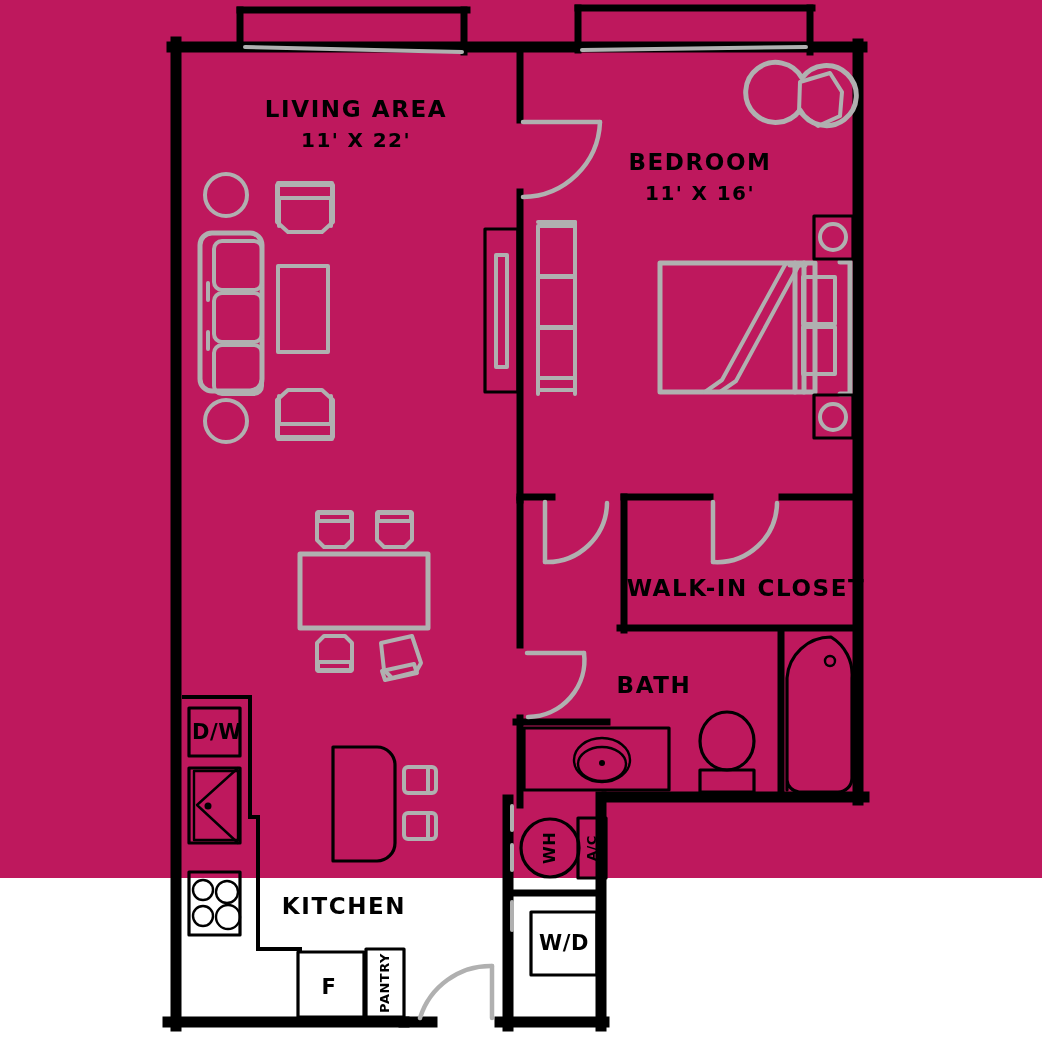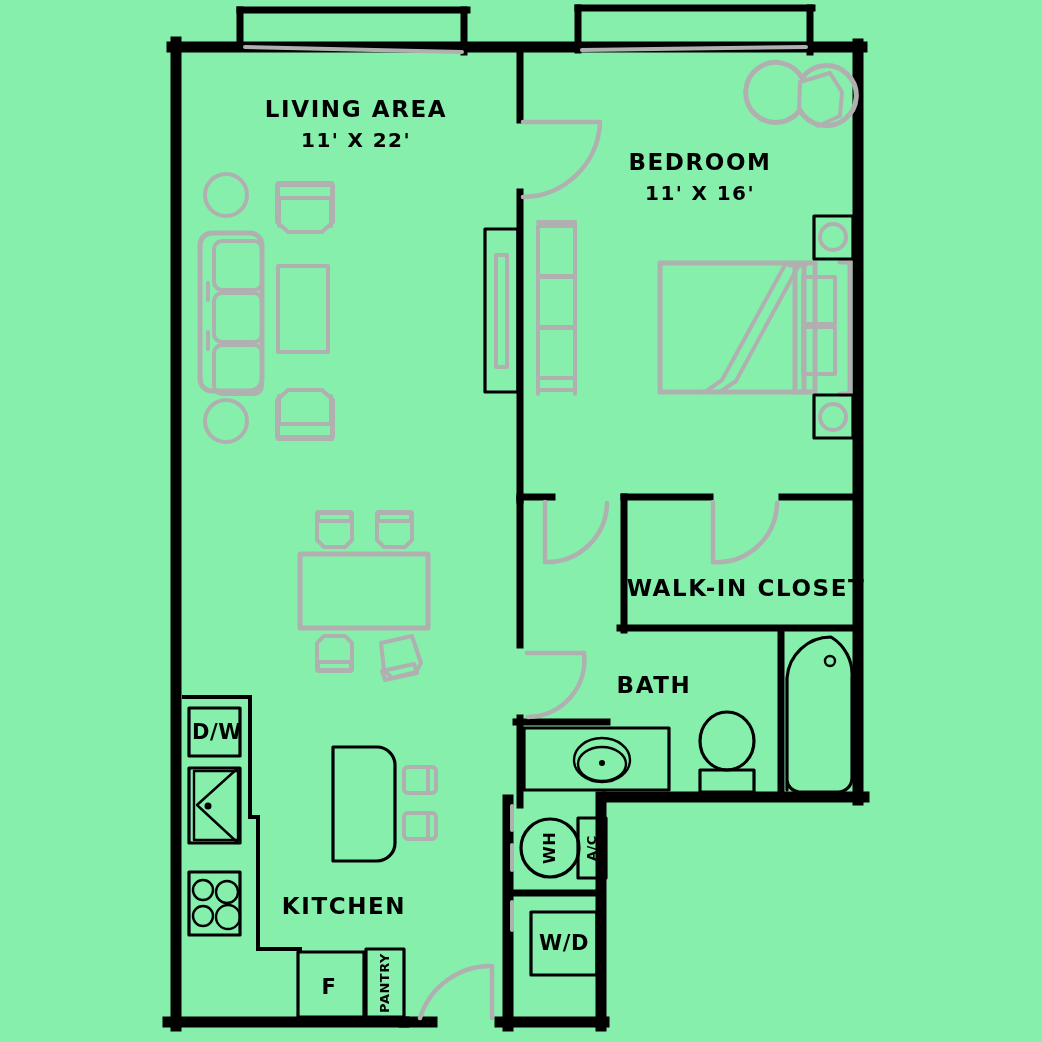--- a/index.html
+++ b/index.html
@@ -9,22 +9,22 @@
   }
   body {
     width: 1042px;
     height: 1042px;
     font-family: "DejaVu Sans", sans-serif;
     overflow: hidden;
   }
   #plan-root {
     position: relative;
     width: 1042px;
-    height: 1042px;
-    background: #86efac;
+    height: 878px;
+    background: #be185d;
   }
   svg#floorplan {
     display: block;
     width: 1042px;
     height: 1042px;
   }
   .wall-heavy {
     stroke: #000000;
     fill: none;
     stroke-width: 11;

